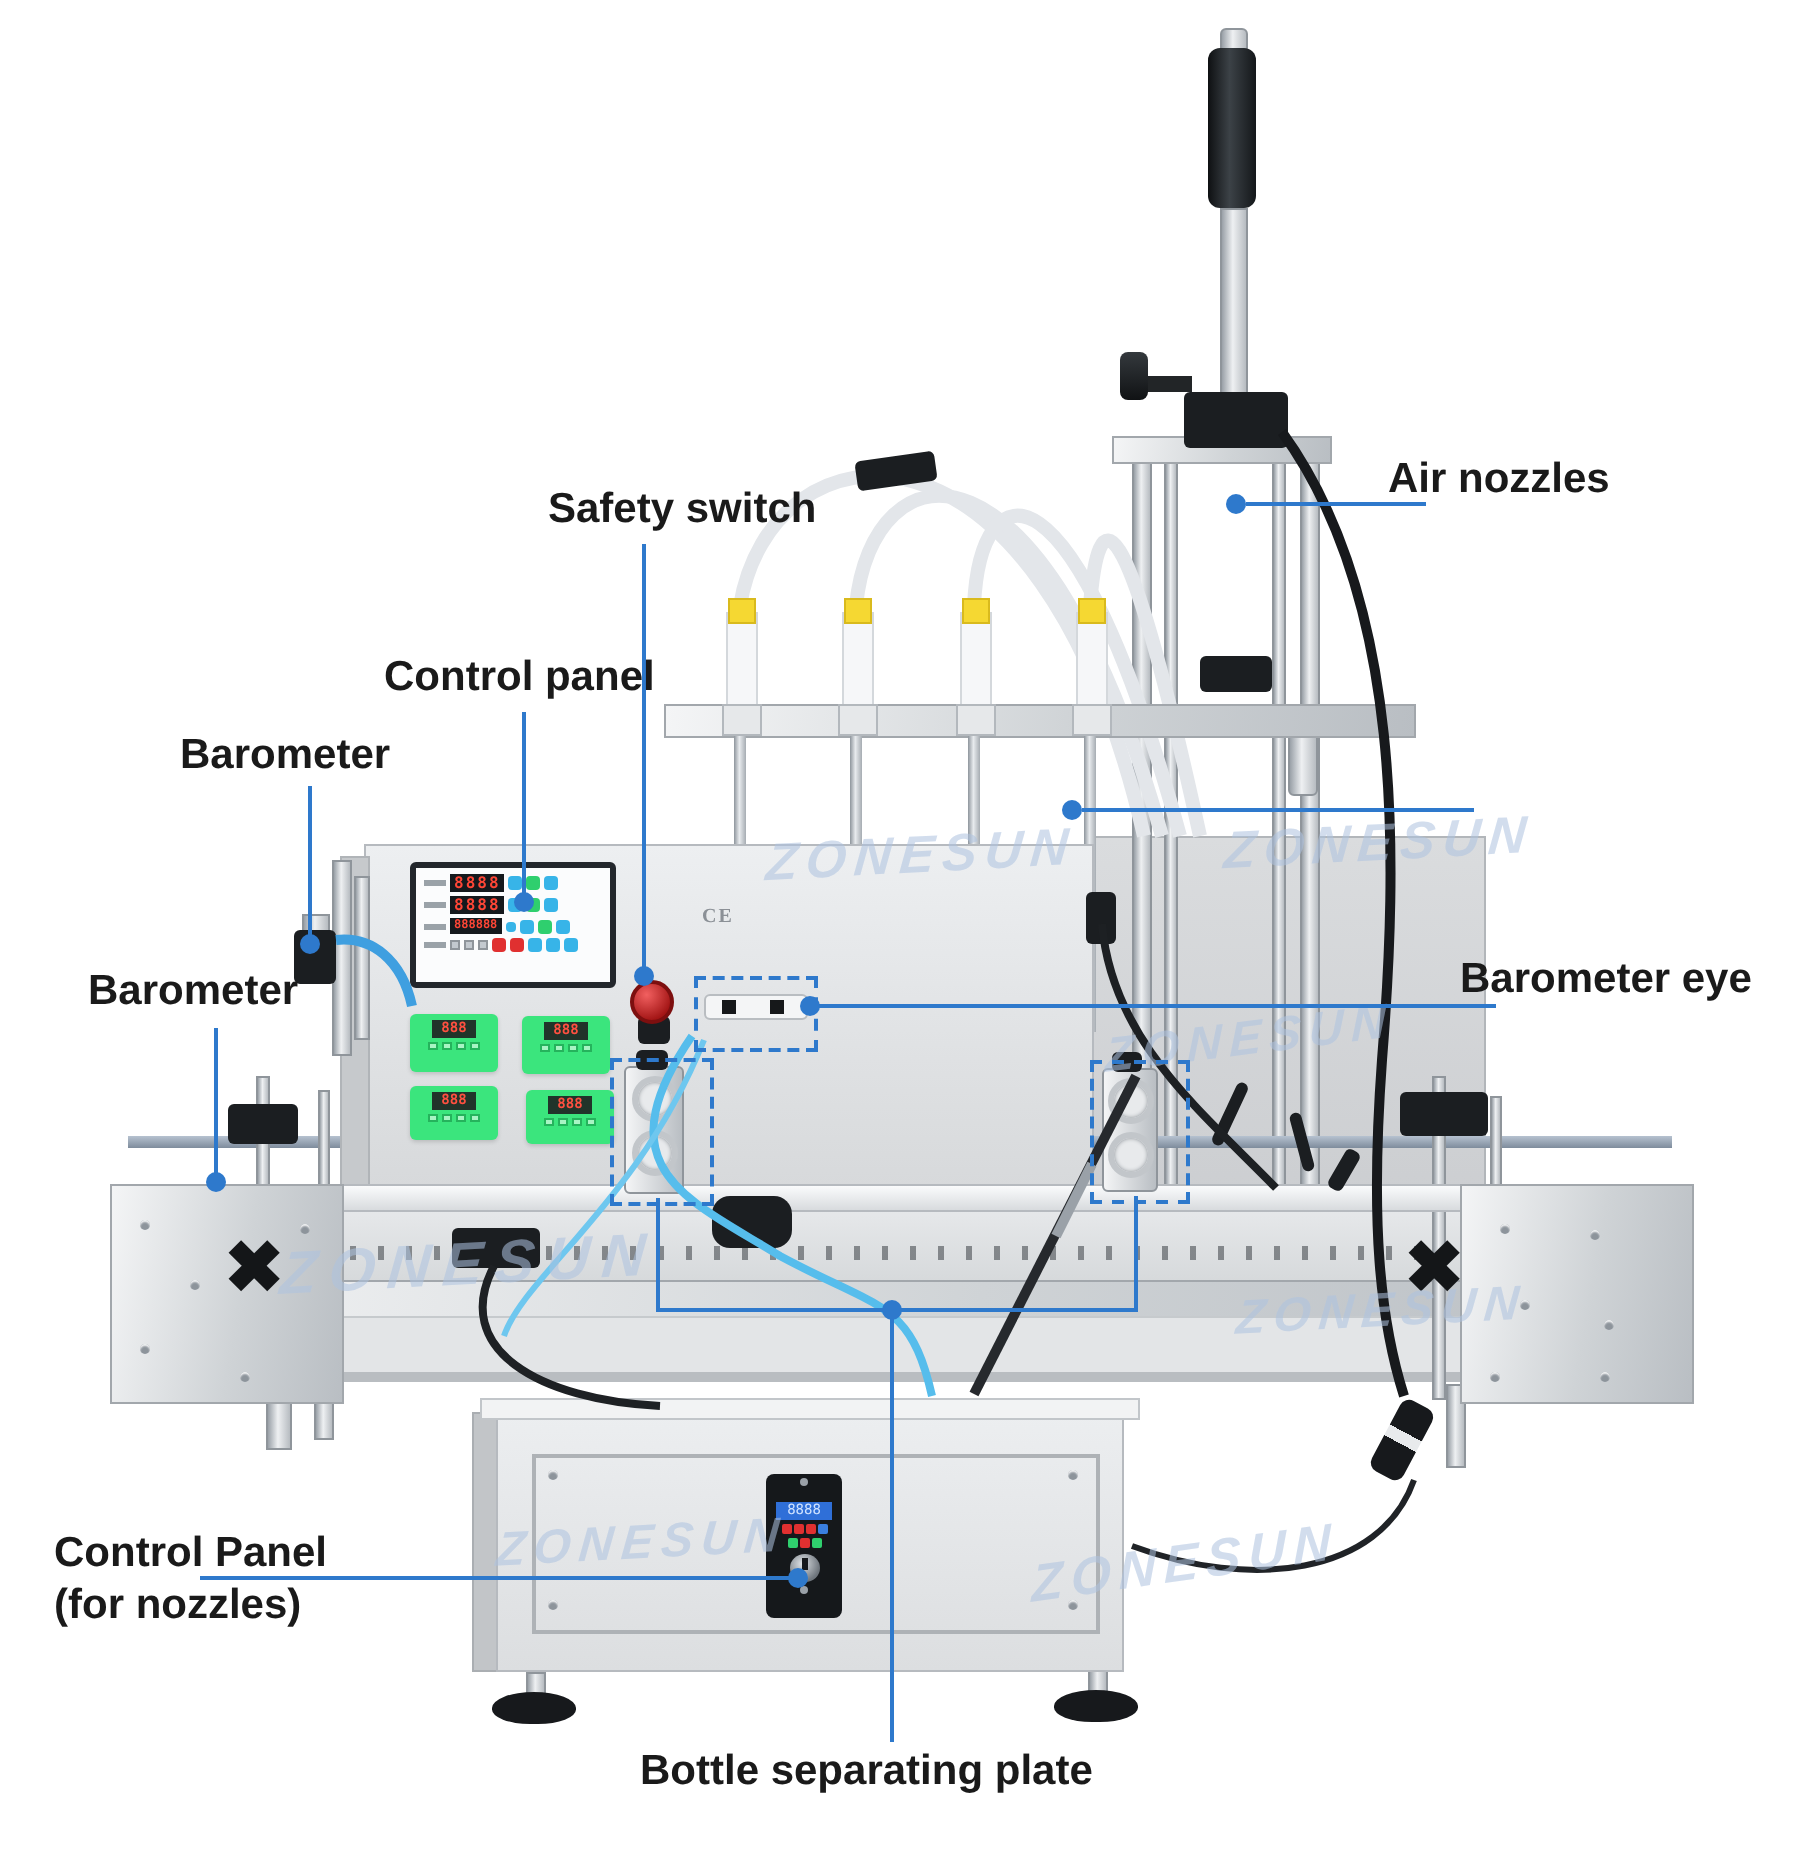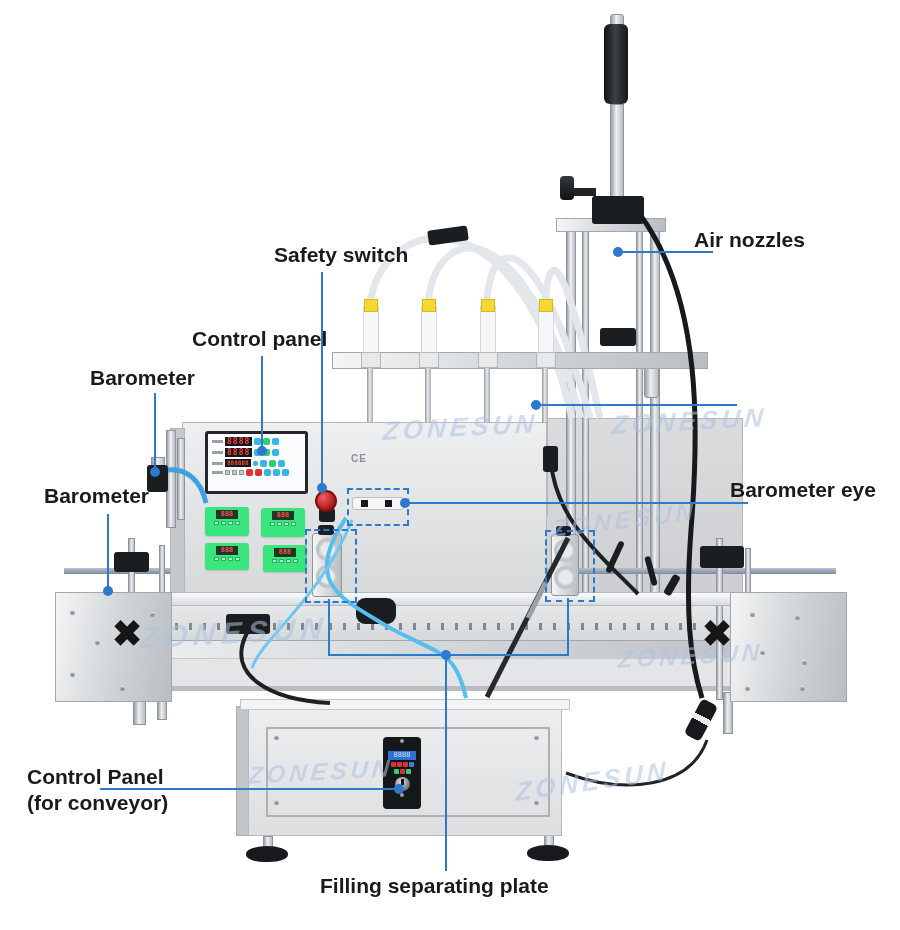--- a/index.html
+++ b/index.html
@@ -116,21 +116,21 @@
   <div class="nozshaft" style="left:367px;top:366px;"></div>
   <div class="nozshaft" style="left:425px;top:366px;"></div>
   <div class="nozshaft" style="left:484px;top:366px;"></div>
   <div class="nozshaft" style="left:542px;top:366px;"></div>
   <div class="abs silverv" style="left:372px;top:460px;width:5px;height:148px;z-index:8;"></div>
 
   <div class="abs" style="left:182px;top:422px;width:363px;height:178px;background:linear-gradient(180deg,#edeff1,#dfe1e3 60%,#d6d8da);border:1px solid #b6babf;z-index:10;"></div>
   <div class="abs" style="left:170px;top:428px;width:13px;height:172px;background:#c6c9cc;border:1px solid #b0b4b8;z-index:10;"></div>
   <div class="abs silverv" style="left:166px;top:430px;width:8px;height:96px;z-index:11;"></div>
   <div class="abs silverv" style="left:177px;top:438px;width:6px;height:80px;z-index:11;"></div>
-  <div class="abs" style="left:351px;top:453px;font-size:10px;color:#8b9096;font-weight:bold;letter-spacing:1px;z-index:12;">CE</div>
+  <div class="abs" style="left:351px;top:453px;font-size:10px;color:#8b9096;font-weight:bold;letter-spacing:1px;z-index:12;font-family:Liberation Serif, serif;">CE</div>
   <i class="scr" style="left:424px;top:498px;"></i>
   <i class="scr" style="left:438px;top:499px;"></i>
 
   <div class="cp">
     <div class="cprow">
       <span class="stub"></span>
       <span class="seg">8888</span>
       <span class="b bc"></span>
         <span class="b bg"></span>
         <span class="b bc"></span>
@@ -347,19 +347,19 @@
   <div class="hline" style="left:541px;top:404px;width:196px;"></div>
   <div class="dot" style="left:531px;top:400px;"></div>
 
   <div class="hline" style="left:409px;top:502px;width:339px;"></div>
   <div class="dot" style="left:400px;top:498px;"></div>
   <div class="lbl" style="left:730px;top:478px;">Barometer eye</div>
 
   <div class="hline" style="left:100px;top:788px;width:297px;"></div>
   <div class="dot" style="left:394px;top:784px;"></div>
   <div class="lbl" style="left:27px;top:765px;">Control Panel</div>
-  <div class="lbl" style="left:27px;top:791px;">(for conveyor)</div>
+  <div class="lbl" style="left:27px;top:791px;">(for nozzles)</div>
 
   <div class="vline" style="left:445px;top:657px;height:214px;"></div>
   <div class="dot" style="left:441px;top:650px;"></div>
-  <div class="lbl" style="left:320px;top:874px;">Filling separating plate</div>
+  <div class="lbl" style="left:320px;top:874px;">Bottle separating plate</div>
 
 </div>
 
 </body></html>

